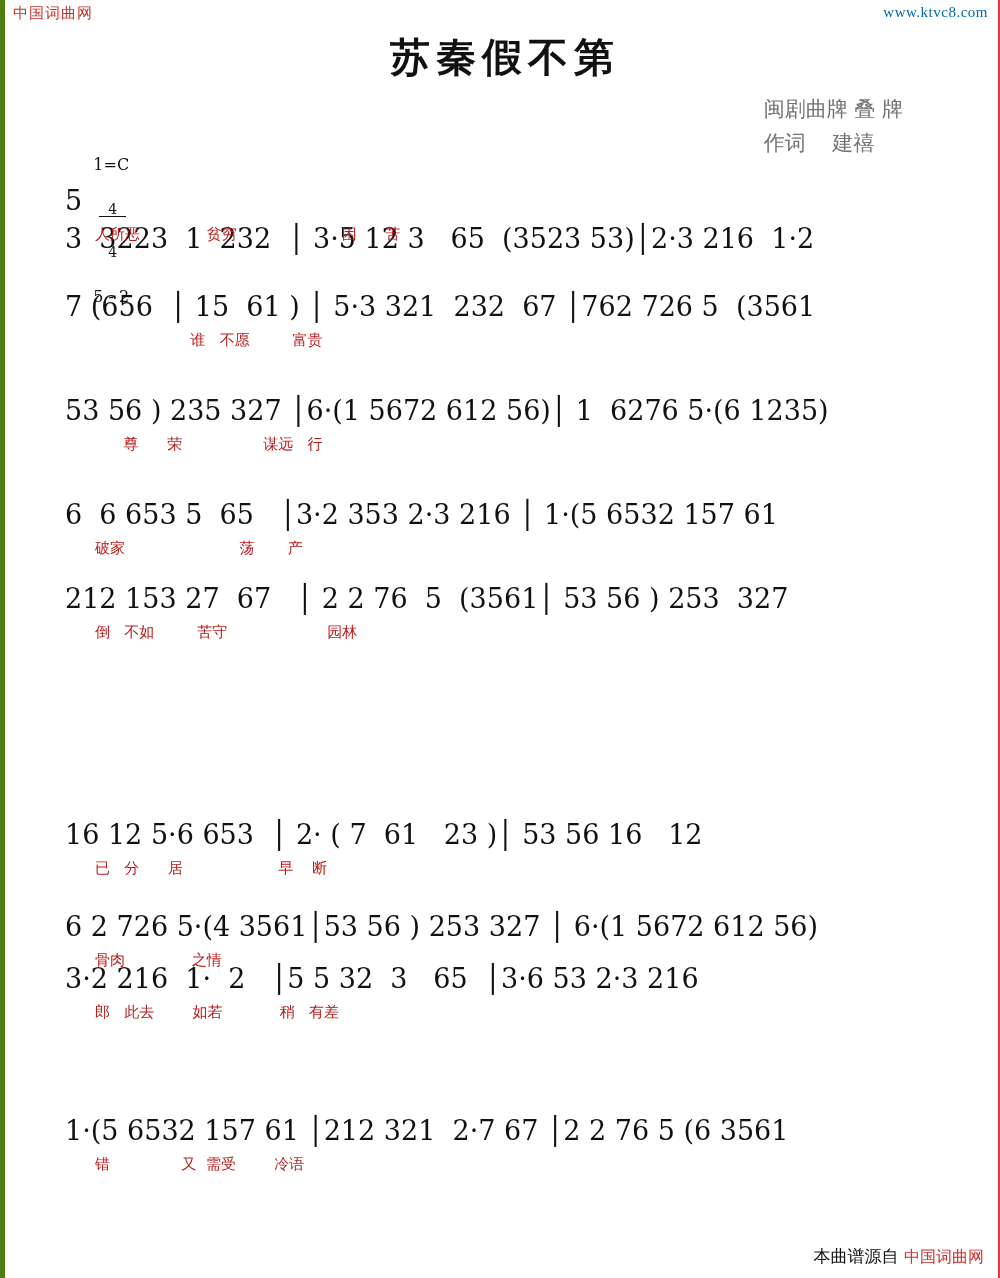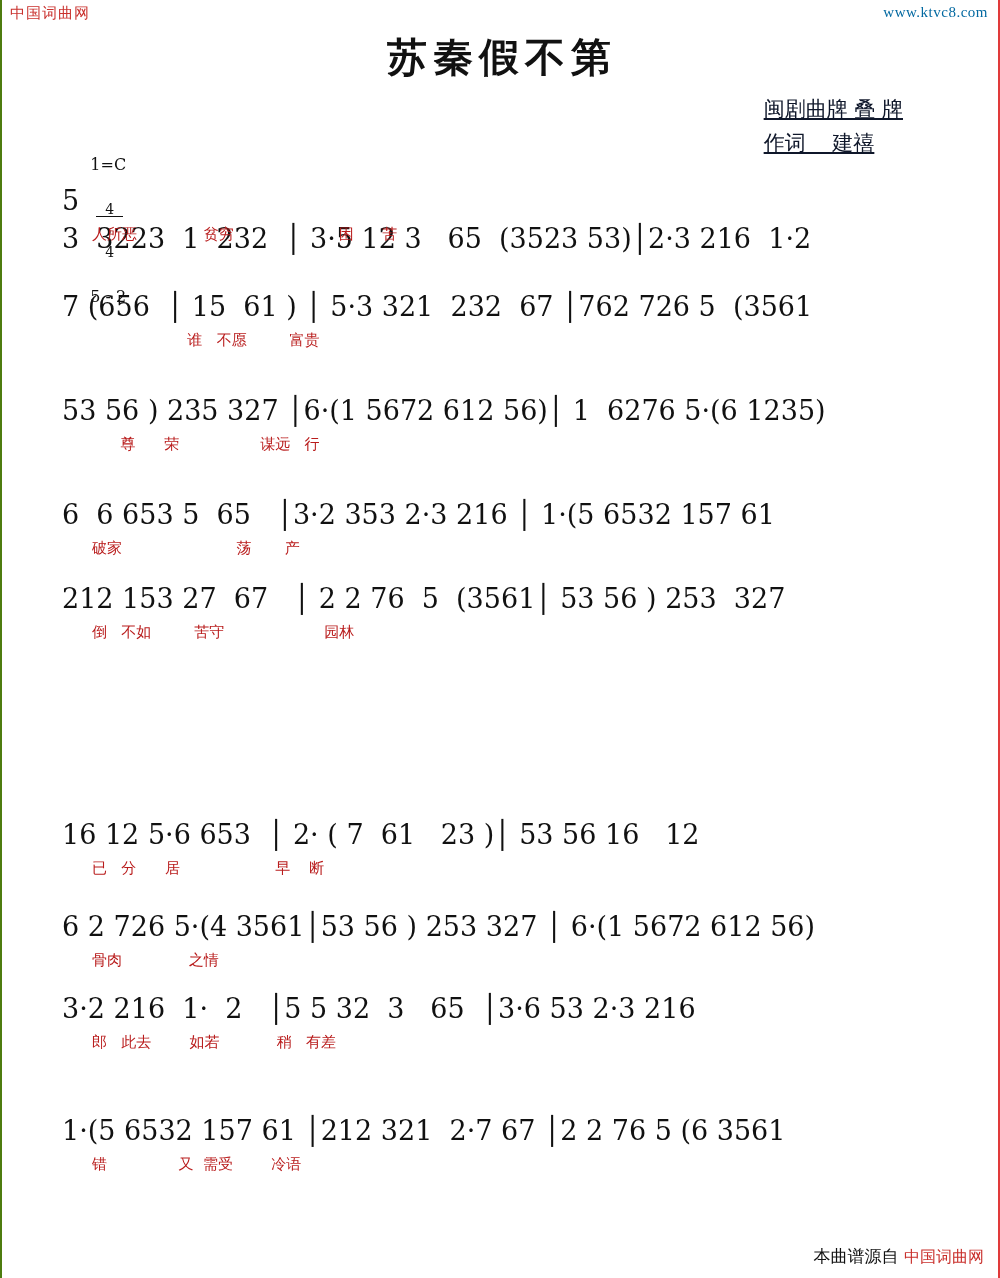--- a/index.html
+++ b/index.html
@@ -7,21 +7,21 @@
     width:1000px;height:1278px;
     background:#ffffff;
     font-family:"Liberation Serif", serif;
     position:relative;
     overflow:hidden;
   }
   .page{
     position:relative;
     width:1000px;height:1278px;
     box-sizing:border-box;
-    border-left:2px solid #4d7c0f;
+    border-left:5px solid #4d7c0f;
     border-right:2px solid #e03a3a;
   }
   .wm-left{
     position:absolute;left:8px;top:4px;
     font-family:"Liberation Sans", sans-serif;
     font-size:15px;color:#c9302c;letter-spacing:1px;
   }
   .wm-right{
     position:absolute;right:10px;top:4px;
     font-family:Liberation Serif, serif;
@@ -30,23 +30,22 @@
   .title{
     position:absolute;top:30px;left:0;width:1000px;
     text-align:center;
     font-size:40px;font-weight:bold;color:#111;
     letter-spacing:6px;
     font-family:"DejaVu Serif", serif;
   }
   .credits{
     position:absolute;right:95px;top:92px;
     text-align:left;
-    font-size:21px;color:#0f172a;line-height:34px;
+    font-size:21px;color:#737373;line-height:34px;
     font-family:"DejaVu Serif", serif;
-    text-decoration:underline;
   }
   .credits div{white-space:pre;}
   .meta{
     position:absolute;left:68px;top:136px;
     font-size:16px;color:#111;
     font-family:"DejaVu Serif", serif;
     white-space:pre;
   }
   .meta .frac{
     display:inline-block;vertical-align:middle;
@@ -139,21 +138,21 @@
   <div class="row" style="top:816px">
     <div class="notes">16 12 5·6 653  │ 2· ( 7  61   23 )│ 53 56 16   12</div>
     <div class="lyrics">已   分      居                    早    断</div>
   </div>
 
   <div class="row" style="top:908px">
     <div class="notes">6 2 726 5·(4 3561│53 56 ) 253 327 │ 6·(1 5672 612 56)</div>
     <div class="lyrics">骨肉              之情</div>
   </div>
 
-  <div class="row" style="top:990px">
+  <div class="row" style="top:960px">
     <div class="notes">3·2 216  1·  2   │5 5 32  3   65  │3·6 53 2·3 216</div>
     <div class="lyrics">郎   此去        如若            稍   有差</div>
   </div>
 
   <div class="row" style="top:1112px">
     <div class="notes">1·(5 6532 157 61 │212 321  2·7 67 │2 2 76 5 (6 3561</div>
     <div class="lyrics">错               又  需受        冷语</div>
   </div>
 
   <div class="foot">

